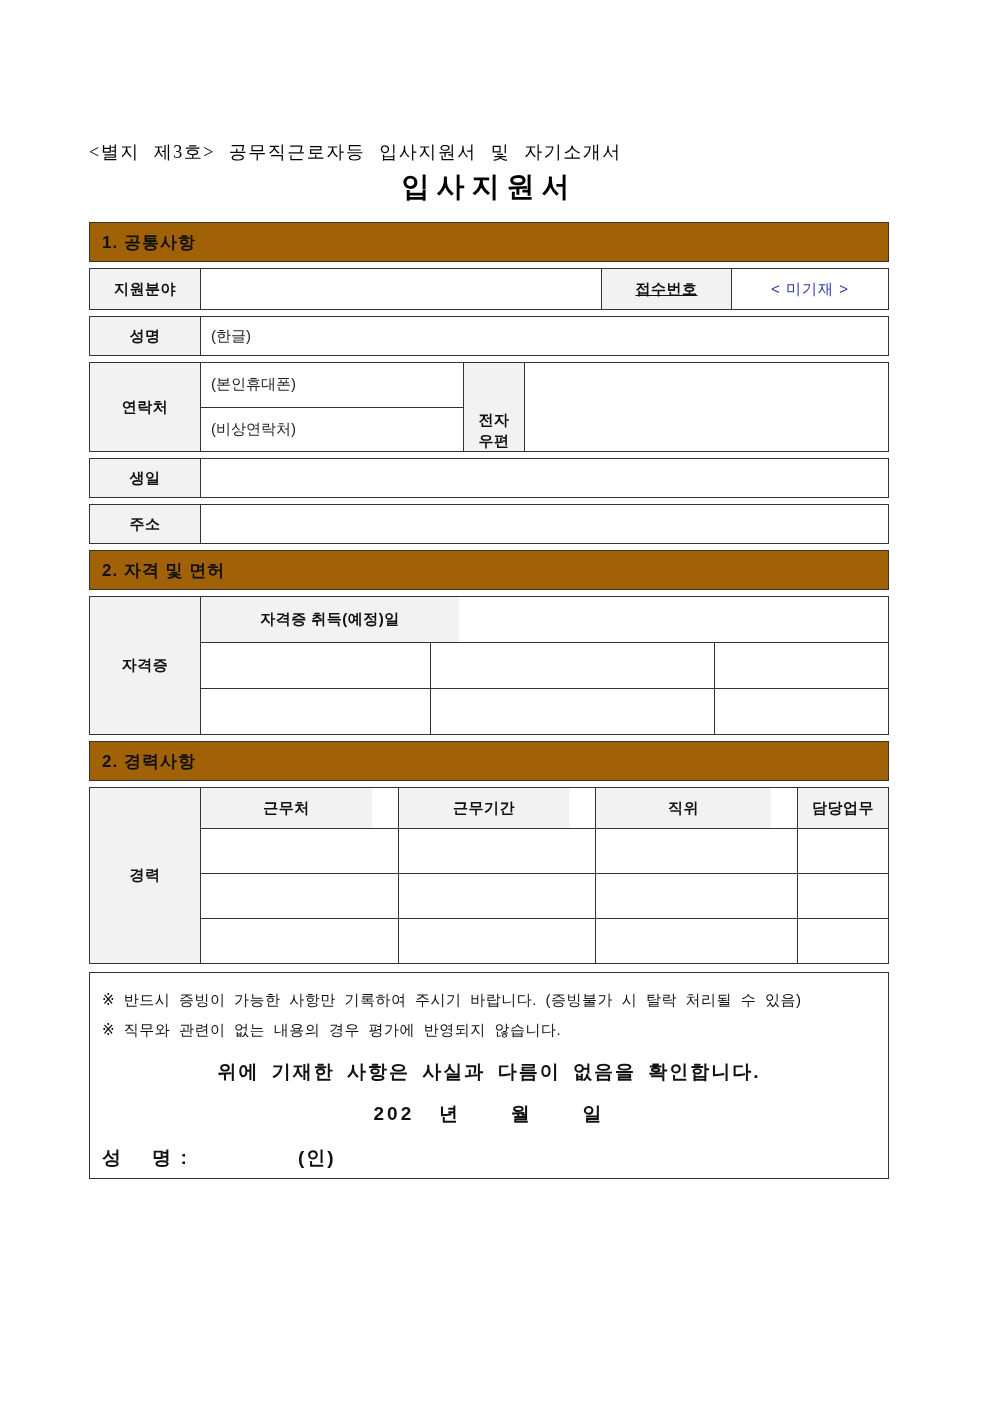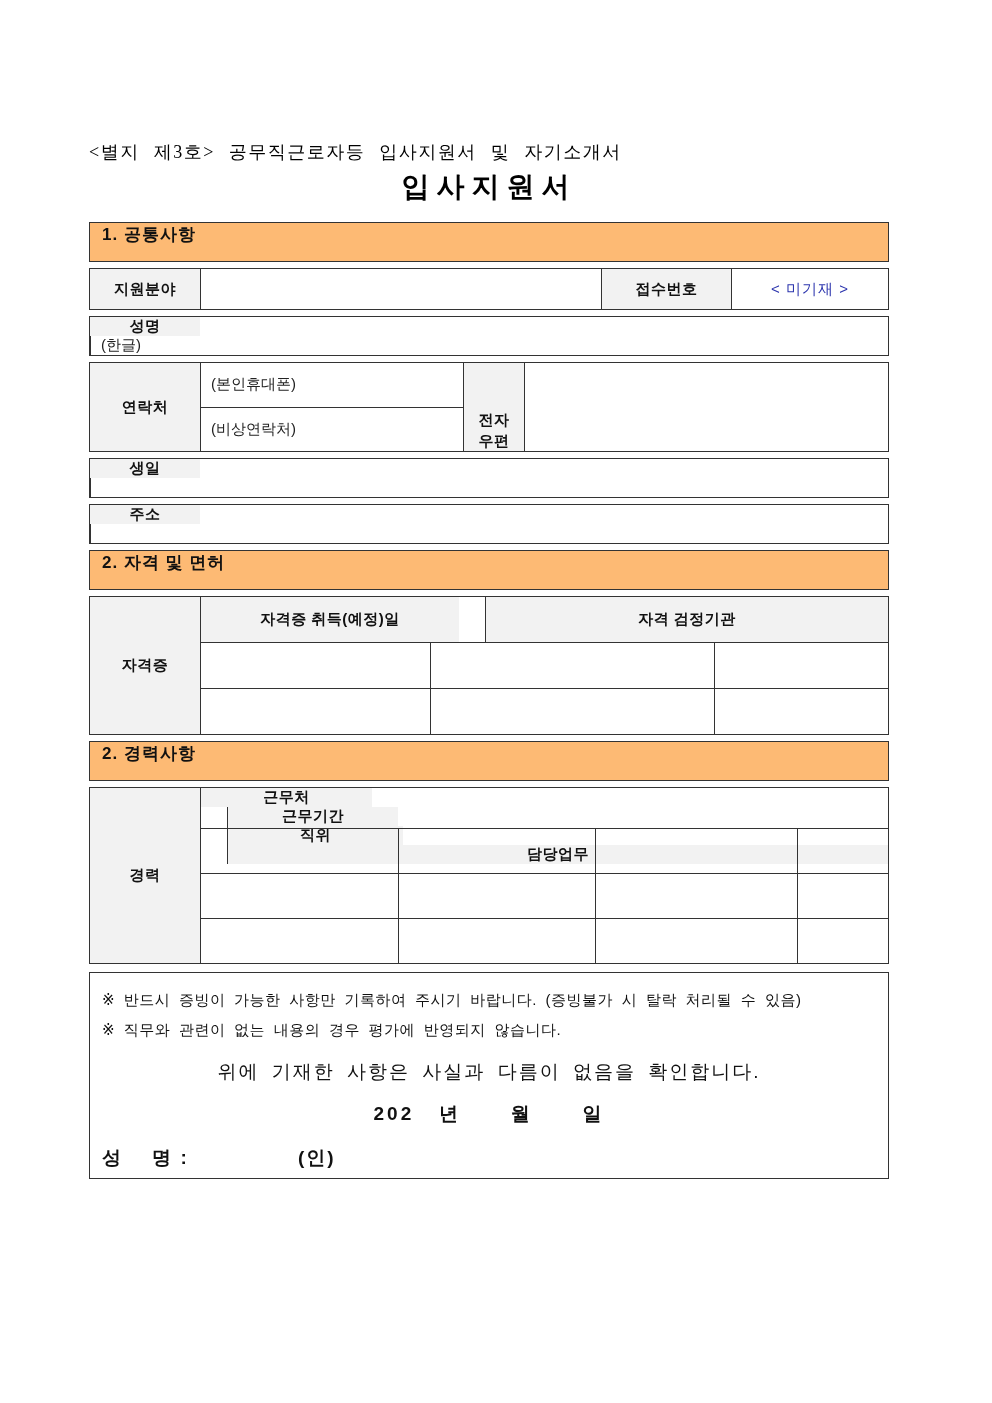--- a/index.html
+++ b/index.html
@@ -17,44 +17,44 @@
     font-size: 18px; line-height: 24px; color: #000;
     letter-spacing: 1.5px; word-spacing: 8px; white-space: nowrap;
   }
   .doc-title {
     text-align: center; font-size: 28px; line-height: 38px;
     font-weight: bold; letter-spacing: 7px; color: #000;
     margin: 4px 0 16px 0;
   }
 
   .sec-header {
-    height: 40px; border: 1px solid #333333; background: #fdba74;
-    display: flex; padding-left: 12px;
+    height: 40px; border: 1px solid #333333; background: #a16207;
+    display: flex; align-items: center; padding-left: 12px;
     font-size: 17px; font-weight: bold; letter-spacing: 1px;
     margin-bottom: 6px;
   }
 
   .row { display: flex; border: 1px solid #333333; margin-bottom: 6px; background: #fff; }
   .row > * + * { border-left: 1px solid #333333; }
   .cell { display: flex; align-items: center; justify-content: center; font-size: 15px; }
   .label { background: #f2f2f2; font-weight: bold; letter-spacing: 0.5px; }
   .hint { justify-content: flex-start; padding-left: 10px; color: #222; }
   .grow { flex: 1; }
 
   .w110 { width: 110px; flex: none; }
-  .w130 { width: 130px; flex: none; }
+  .w130 { width: 130px; flex: none; text-decoration: underline; }
   .w157 { width: 157px; flex: none; }
   .w263 { width: 263px; flex: none; }
   .w61  { width: 61px;  flex: none; }
   .w203 { width: 203px; flex: none; }
   .w258 { width: 258px; flex: none; }
   .w171 { width: 171px; flex: none; text-align: right; }
   .w176 { width: 176px; flex: none; }
 
-  .h42 { height: 42px; } .h40 { height: 40px; flex-direction: column; } .h90 { height: 90px; }
+  .h42 { height: 42px; } .h40 { height: 40px; } .h90 { height: 90px; }
 
   .blue-val { color: #2b34ad; font-size: 15px; letter-spacing: 1px; }
 
   .phone-col { display: flex; flex-direction: column; }
   .phone-cell { flex: 1; display: flex; align-items: center; padding-left: 10px; font-size: 15px; color: #222; }
   .phone-cell + .phone-cell { border-top: 1px solid #333333; }
   .two-line { flex-direction: column; justify-content: flex-end; line-height: 21px; }
 
   .block { display: flex; border: 1px solid #333333; margin-bottom: 6px; background: #fff; }
   .block > * + * { border-left: 1px solid #333333; }
@@ -65,21 +65,21 @@
   .brow + .brow { border-top: 1px solid #333333; }
   .brow > * + * { border-left: 1px solid #333333; margin-left: 26px; }
   .bcell { display: flex; align-items: center; justify-content: center; font-size: 15px; }
   .hd { background: #f2f2f2; font-weight: bold; letter-spacing: 0.5px; }
   .h45 { height: 45px; } .h46 { height: 46px; }
 
   .career-gap { margin-bottom: 8px; }
 
   .notes-box { border: 1px solid #333333; height: 207px; padding: 12px 12px 0 12px; }
   .note { font-size: 15px; line-height: 30px; letter-spacing: 0.5px; word-spacing: 4px; color: #111; }
-  .declaration { text-align: center; font-size: 19px; font-weight: normal;
+  .declaration { text-align: center; font-size: 19px; font-weight: bold;
     letter-spacing: 2px; word-spacing: 5px; margin-top: 14px; }
   .date-line { text-align: center; font-size: 19px; font-weight: bold;
     letter-spacing: 3px; margin-top: 16px; white-space: pre; }
   .sign-line { text-align: left; font-size: 19px; font-weight: bold;
     letter-spacing: 2px; margin-top: 18px; padding-right: 50px; white-space: pre; }
 </style>
 </head>
 <body>
 
 <div class="content">
@@ -128,21 +128,20 @@
 
   <div class="sec-header">
     <span>2. 자격 및 면허</span>
   </div>
 
   <div class="block">
     <div class="block-label">자격증</div>
     <div class="block-body">
       <div class="brow h45">
         <div class="bcell hd w258">자격증 취득(예정)일</div>
-        <div class="bcell hd grow">자격 검정기관</div>
       </div>
       <div class="brow h46">
         <div class="bcell w203"></div>
         <div class="bcell w258"></div>
         <div class="bcell grow"></div>
       </div>
       <div class="brow h46">
         <div class="bcell w203"></div>
         <div class="bcell w258"></div>
         <div class="bcell grow"></div>

